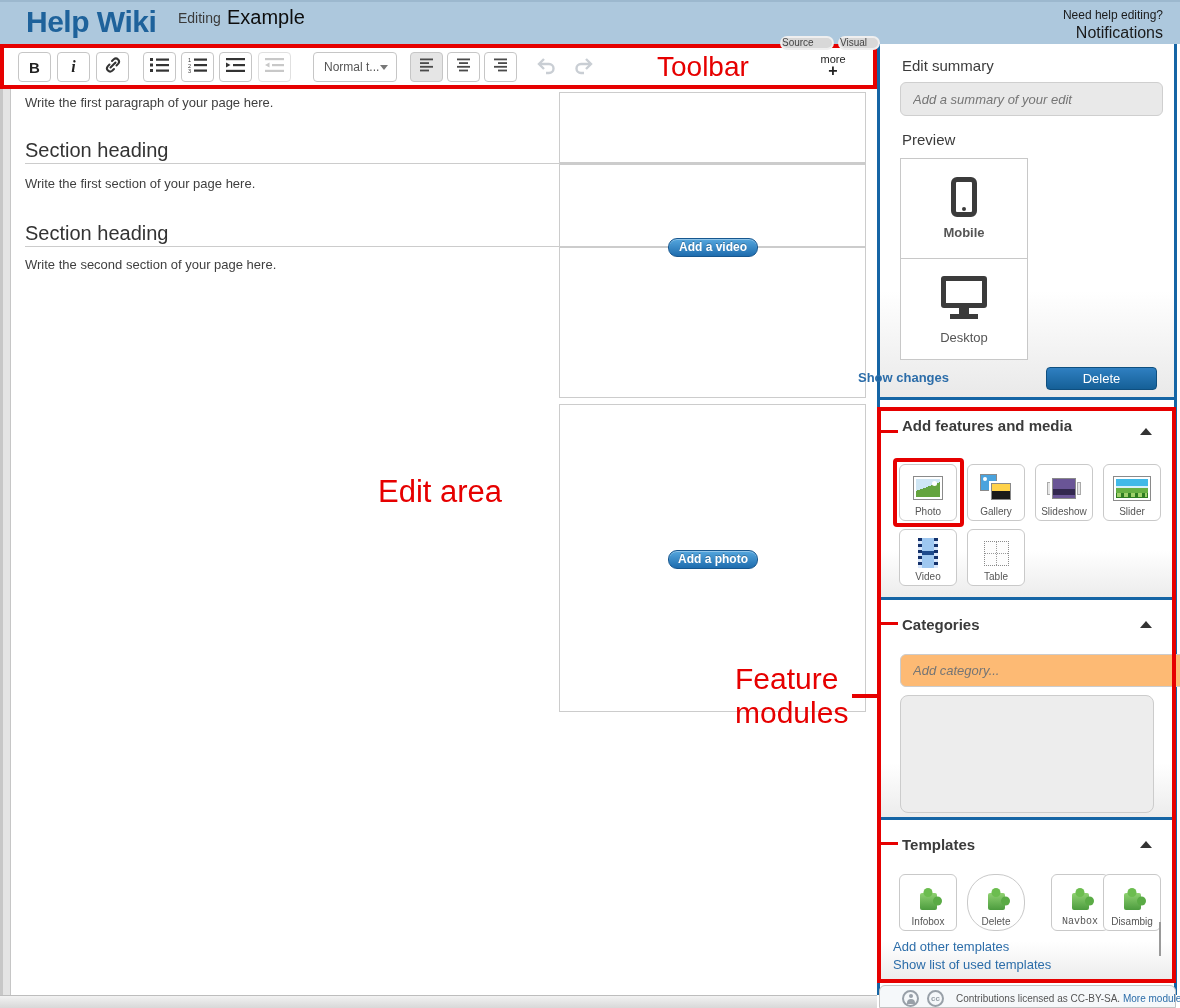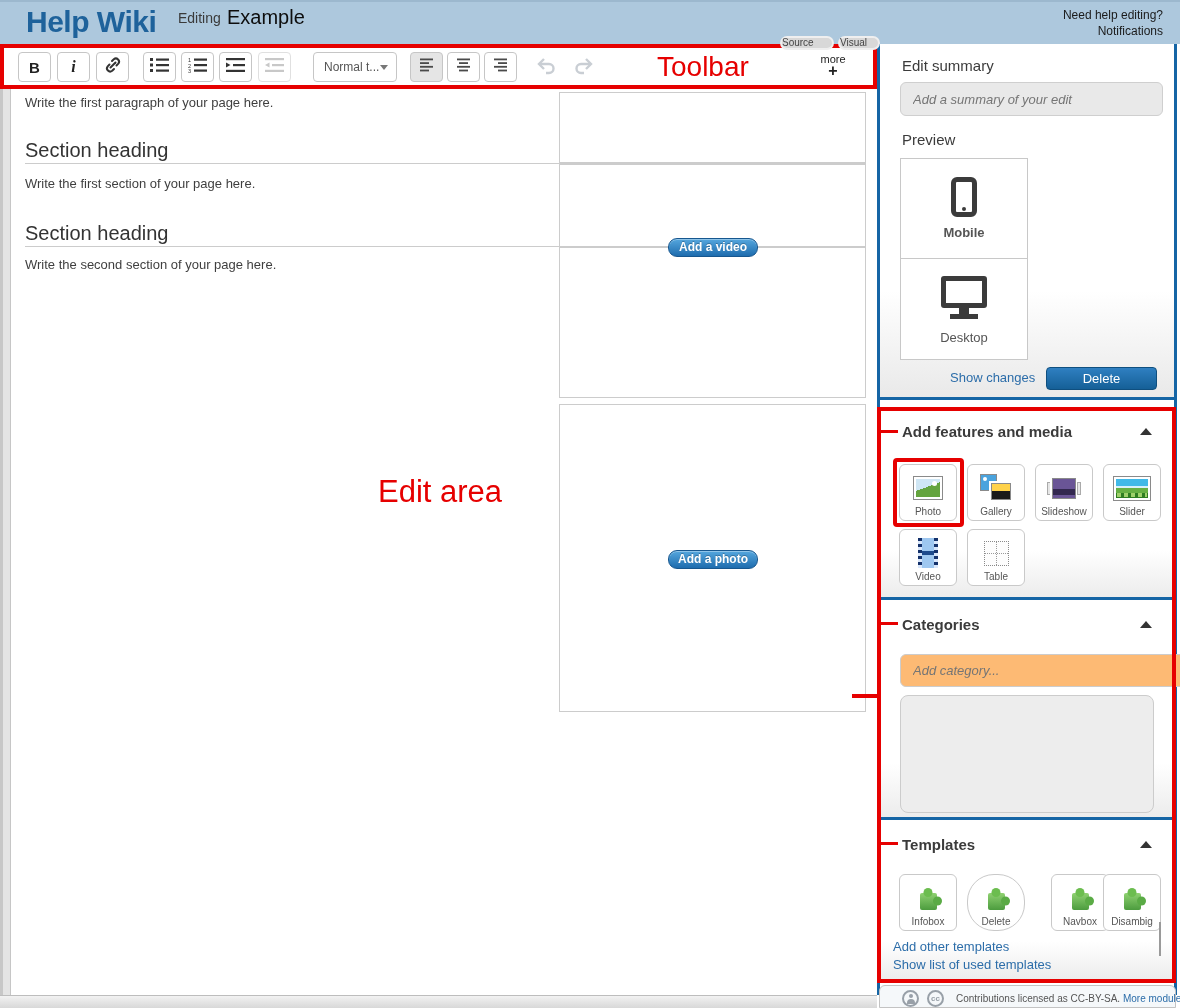--- a/index.html
+++ b/index.html
@@ -6,21 +6,21 @@
   html,body { font-family:"Liberation Sans","DejaVu Sans",sans-serif; }
   .screen { position:relative; width:1180px; height:1008px; background:#fff; overflow:hidden; }
   .abs { position:absolute; }
 
   
   .header { left:0; top:0; width:1180px; height:44px; background:#adc8dd; border-top:2px solid #9cb8ce; }
   .site-title { left:26px; top:5px; font-size:30px; font-weight:bold; color:#1e629b; letter-spacing:-0.5px; }
   .editing-label { left:178px; top:10px; font-size:14px; color:#3a3a3a; }
   .page-title { left:227px; top:6px; font-size:20px; color:#0d0d0d; }
   .help-link { right:17px; top:8px; font-size:12px; color:#1a1a1a; }
-  .notif-link { right:17px; top:24px; font-size:12px; color:#1a1a1a; }
+  .notif-link { right:17px; top:24px; font-size:16px; color:#1a1a1a; }
 
   .mode-pill { top:36px; height:14px; background:#d8d8d8; border:2px solid #efefef; border-radius:8px;
     font-size:10px; color:#444; line-height:10px; z-index:30; }
   .pill-source { left:780px; width:54px; }
   .pill-visual { left:838px; width:42px; }
 
   
   .toolbar-bg { left:0; top:44px; width:878px; height:45px; background:#fff; }
   .tb-btn { top:52px; width:33px; height:30px; background:#fff; border:1px solid #c6c6c6; border-radius:4px;
     display:flex; align-items:center; justify-content:center; }
@@ -90,21 +90,21 @@
   .cell-mobile { top:0; border-bottom:1px solid #c8c8c8;font-weight:bold; }
   .cell-desktop { top:101px; }
   .preview-cell .plabel { font-size:13px; color:#555; }
   .ic-phone { width:26px; height:40px; border:5px solid #3b3b3b; border-radius:6px; position:relative; }
   .ic-phone::after { content:""; position:absolute; left:50%; bottom:1px; transform:translateX(-50%); width:4px; height:4px; border-radius:50%; background:#3b3b3b; }
   .ic-desktop { width:46px; height:32px; border:5px solid #3b3b3b; border-radius:3px; position:relative; margin-bottom:14px; }
   .ic-desktop::before { content:""; position:absolute; left:50%; bottom:-12px; transform:translateX(-50%); width:10px; height:8px; background:#3b3b3b; }
   .ic-desktop::after { content:""; position:absolute; left:50%; bottom:-16px; transform:translateX(-50%); width:28px; height:5px; background:#3b3b3b; }
 
   .link-blue { font-size:13px; color:#2c6da9; }
-  .show-changes { left:950px; top:370px; }
+  .show-changes { left:858px; top:370px;font-weight:bold; }
   .publish-btn { left:1046px; top:367px; width:111px; height:23px; background:linear-gradient(#2f7fc1,#156097); border:1px solid #0f4f7f;
     border-radius:4px; color:#fff; font-size:13px; text-align:center; line-height:21px; }
 
   
   .module { left:880px; width:294px; background:linear-gradient(#fff 75%,#ececec 100%); border-bottom:3px solid #1565a5; }
   .mod-features { top:410px; height:190px; }
   .mod-categories { top:603px; height:217px; }
   .mod-templates { top:823px; height:160px; }
   .mod-title { position:absolute; left:22px; font-size:15px; font-weight:bold; color:#3b3b3b; }
   .mod-arrow { position:absolute; right:22px; width:0; height:0; border-left:6px solid transparent; border-right:6px solid transparent; border-bottom:7px solid #333; }
@@ -327,21 +327,21 @@
     <div class="preview-cell cell-desktop">
       <div class="ic-desktop"></div>
       <div class="plabel">Desktop</div>
     </div>
   </div>
 
   <div class="abs link-blue show-changes">Show changes</div>
   <div class="abs publish-btn">Delete</div>
 
   <div class="abs module mod-features">
-    <div class="mod-title" style="top:13px;">Add features and media</div>
+    <div class="mod-title" style="top:7px;">Add features and media</div>
     <div class="mod-arrow" style="top:18px;"></div>
   </div>
   <div class="abs grid-btn" style="left:899px; top:464px;">
     <div class="icwrap">
         <div class="ic-photo">
           <div class="inner"></div>
         </div>
       </div>
     <div class="glabel">Photo</div>
   </div>
@@ -401,21 +401,21 @@
         <div class="ic-puzzle"></div>
       </div>
     <div class="glabel">Infobox</div>
   </div>
   <div class="abs grid-btn" style="left:967px; top:874px;border-radius:27px;">
     <div class="icwrap">
         <div class="ic-puzzle"></div>
       </div>
     <div class="glabel">Delete</div>
   </div>
-  <div class="abs grid-btn" style="left:1051px; top:874px;">
+  <div class="abs grid-btn" style="left:1051px; top:874px;font-family:Liberation Mono, monospace;">
     <div class="icwrap">
         <div class="ic-puzzle"></div>
       </div>
     <div class="glabel">Navbox</div>
   </div>
   <div class="abs grid-btn" style="left:1103px; top:874px;">
     <div class="icwrap">
         <div class="ic-puzzle"></div>
       </div>
     <div class="glabel">Disambig</div>
@@ -431,18 +431,22 @@
       <span>Contributions licensed as CC-BY-SA.</span>
       <span class="flink">More modules.</span>
     </div>
   </div>
 
   <div class="abs ann ann-box ann-toolbar-box"></div>
   <div class="abs ann-text ann-toolbar-label">Toolbar</div>
   <div class="abs ann-text ann-editarea-label">Edit area</div>
   <div class="abs ann ann-box ann-modules-box"></div>
   <div class="abs ann ann-box ann-photo-box"></div>
+  <div class="abs ann-text ann-feature-label">
+    <div>Feature</div>
+    <div>modules</div>
+  </div>
   <div class="abs ann-connector"></div>
   <div class="abs ann-dash dash-1"></div>
   <div class="abs ann-dash dash-2"></div>
   <div class="abs ann-dash dash-3"></div>
 
 </div>
 
 </body></html>

